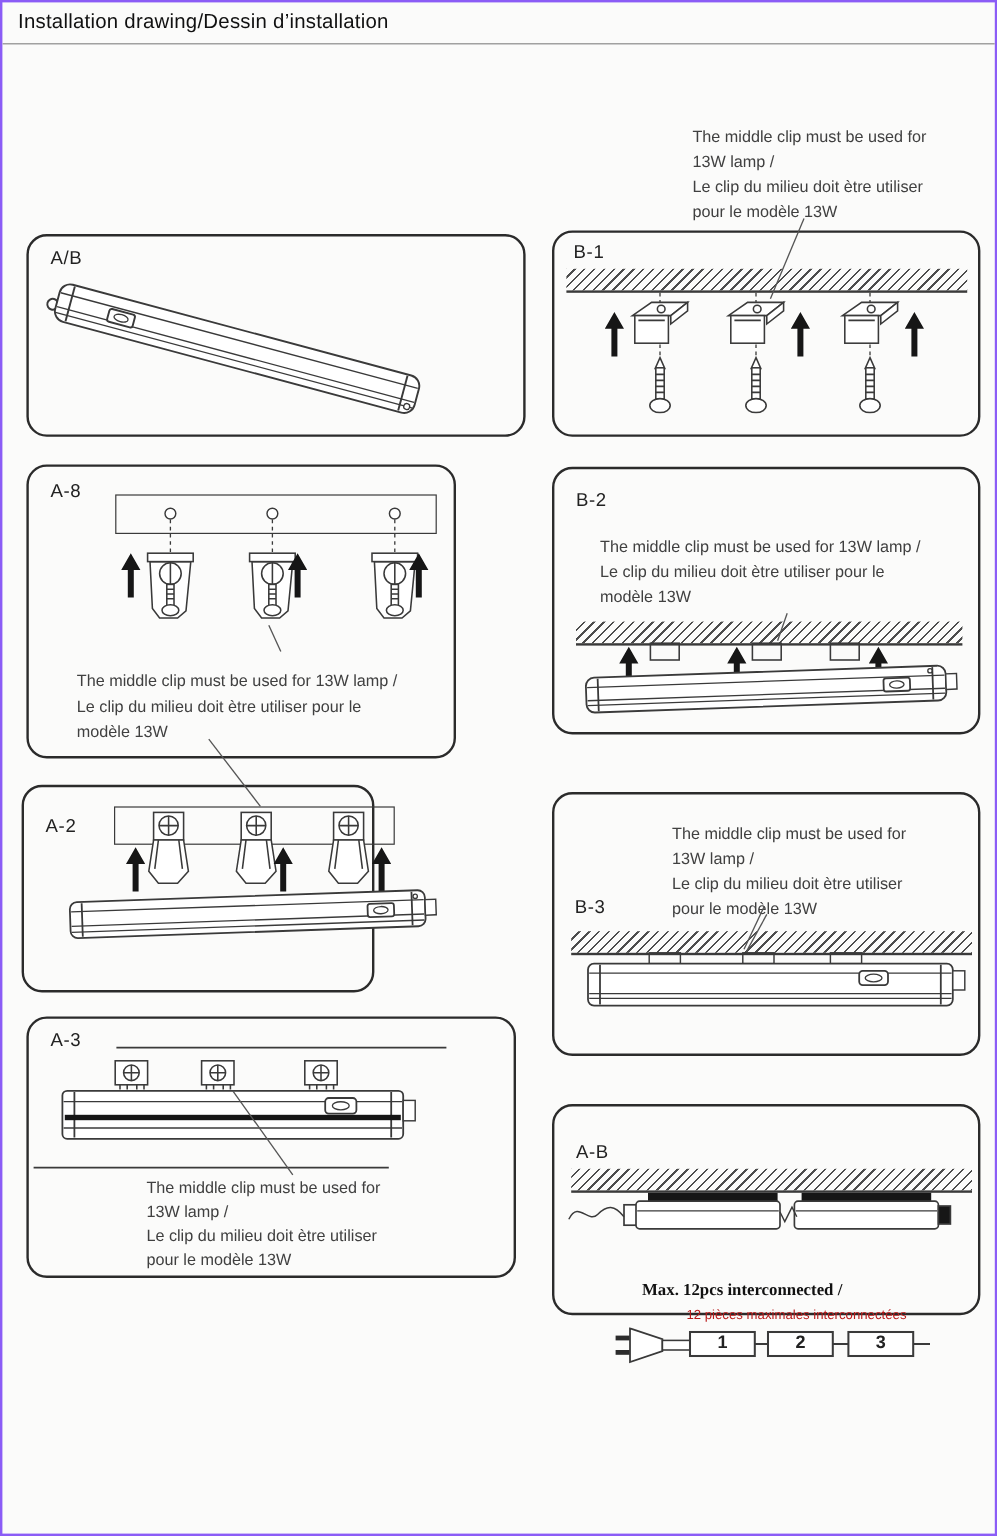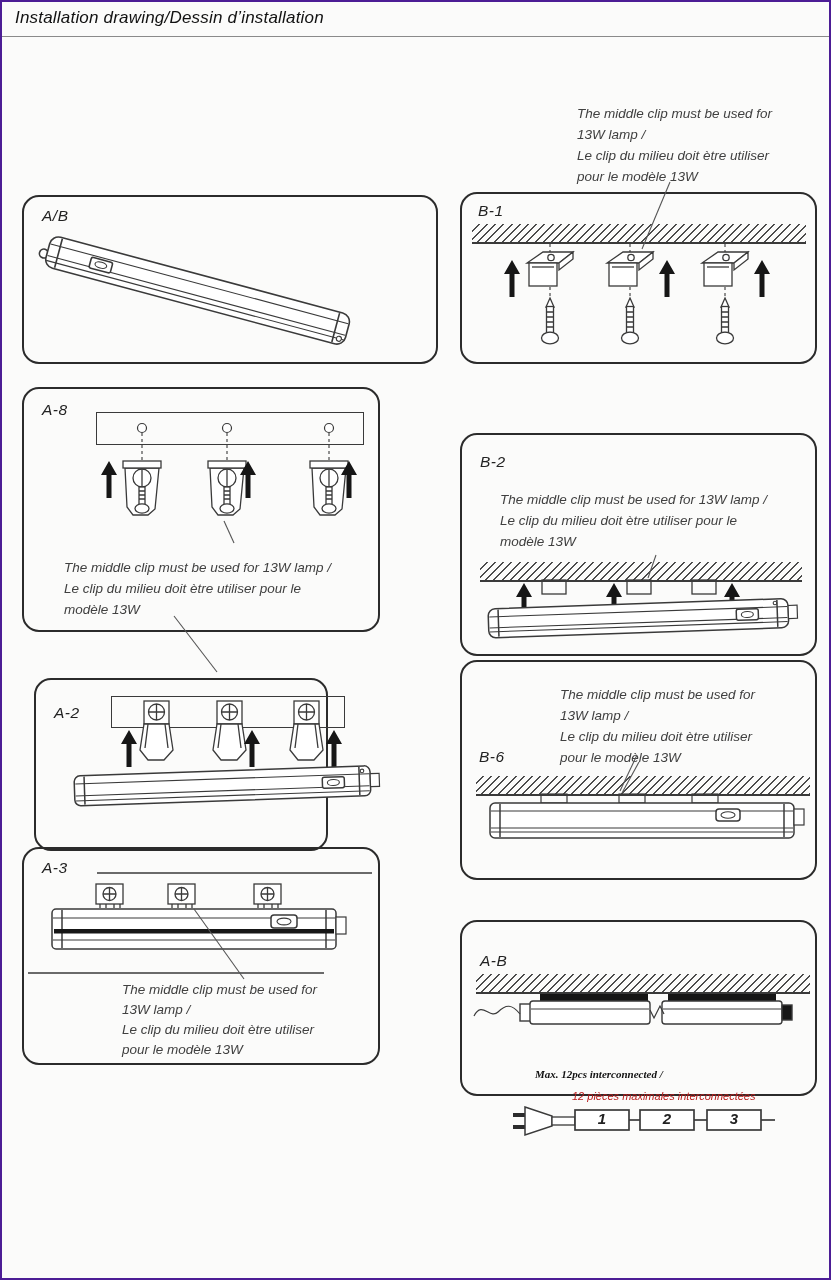--- a/index.html
+++ b/index.html
@@ -1,32 +1,32 @@
 <!DOCTYPE html>
 <html><head>
 <meta charset="utf-8">
 <style>
   html,body { margin:0; padding:0; background:#e8e8e8; }
   .page {
     position:relative; width:831px; height:1280px;
-    background:#fbfbfa; border:2px solid #4c1d95; box-sizing:border-box;
-    font-family:"Liberation Sans", sans-serif; color:#1c1c1c; overflow:hidden;font-style:italic;
+    background:#fbfbfa; border:2px solid #8b5cf6; box-sizing:border-box;
+    font-family:"Liberation Sans", sans-serif; color:#1c1c1c; overflow:hidden;
   }
   .title { position:absolute; left:13px; top:6px; font-size:17px; letter-spacing:.2px; color:#111; }
   .title-rule { position:absolute; left:0; top:34px; width:100%; height:1px; background:#8a8a8a; }
   .panel { position:absolute; border:2px solid #2b2b2b; border-radius:17px; box-sizing:border-box; }
   .plabel { position:absolute; font-size:15.5px; color:#222; letter-spacing:.5px; }
   .note { position:absolute; font-size:13.5px; line-height:21px; color:#404040; white-space:nowrap; }
   .hatch { position:absolute; height:18px;
     background:repeating-linear-gradient(135deg, rgba(0,0,0,0) 0 4.4px, #4c4c4c 4.4px 5.8px);
     border-bottom:2px solid #3a3a3a; }
   .rail { position:absolute; border:1.6px solid #3a3a3a; box-sizing:border-box; background:transparent; }
   .dsvg { position:absolute; left:0; top:0; }
   .overlay { position:absolute; left:0; top:0; pointer-events:none; }
-  .max-en { position:absolute; font-family:"Liberation Serif", serif; font-weight:bold; font-size:11px; color:#111; }
+  .max-en { position:absolute; font-family:"Liberation Serif", serif; font-weight:bold; font-size:14px; color:#111; }
   .max-fr { position:absolute; font-size:11px; color:#b91c1c;margin-left:37px; }
   .seq-num { position:absolute; width:54px; text-align:center; font-size:15px; font-weight:bold; color:#222; }
 </style>
 </head>
 <body>
 
 <svg width="0" height="0" style="position:absolute" aria-hidden="true">
   <defs>
     <g id="g-arrow">
       <path d="M8 0 L16 14 L10.5 14 L10.5 37 L5.5 37 L5.5 14 L0 14 Z" fill="#161616" stroke="none"></path>
@@ -145,21 +145,21 @@
       <use href="#g-arrow" x="317" y="72"></use>
       <line x1="200" y1="132" x2="210" y2="154" stroke="#555" stroke-width="1.1"></line>
     </svg>
     <div class="note" style="left:40px; top:168px;">
       <div>The middle clip must be used for 13W lamp /</div>
       <div>Le clip du milieu doit ètre utiliser pour le</div>
       <div>modèle 13W</div>
     </div>
   </div>
 
-  <div class="panel" style="left:458px; top:387px; width:357px; height:223px;margin-top:44px;">
+  <div class="panel" style="left:458px; top:387px; width:357px; height:223px;">
     <span class="plabel" style="left:18px; top:18px;">B-2</span>
     <div class="note" style="left:38px; top:54px;">
       <div>The middle clip must be used for 13W lamp /</div>
       <div>Le clip du milieu doit ètre utiliser pour le</div>
       <div>modèle 13W</div>
     </div>
     <div class="hatch" style="left:18px; top:127px; width:322px;"></div>
     <svg class="dsvg" width="353" height="219" viewBox="0 0 353 219">
       <g stroke="#3a3a3a" fill="none" stroke-width="1.3">
         <rect x="80" y="145" width="24" height="14"></rect>
@@ -178,21 +178,21 @@
         <line x1="1" y1="23" x2="299" y2="23" stroke-width="1.1"></line>
         <rect x="248" y="9" width="22" height="11" rx="2"></rect>
         <ellipse cx="259" cy="14.5" rx="6" ry="3" stroke-width="1.1"></ellipse>
         <circle cx="287" cy="4" r="1.8" stroke-width="1.1"></circle>
         <rect x="300" y="7" width="9" height="13" stroke-width="1.2"></rect>
       </g>
       <line x1="194" y1="120" x2="186" y2="143" stroke="#555" stroke-width="1.1"></line>
     </svg>
   </div>
 
-  <div class="panel" style="left:32px; top:652px; width:294px; height:173px;margin-top:24px;">
+  <div class="panel" style="left:16px; top:652px; width:294px; height:173px;">
     <span class="plabel" style="left:18px; top:24px;">A-2</span>
     <div class="rail" style="left:75px; top:16px; width:234px; height:32px;"></div>
     <svg class="dsvg" width="354" height="169" viewBox="0 0 354 169">
       <use href="#g-clipA2" x="98" y="20" transform="scale(1)"></use>
       <use href="#g-clipA2" x="171" y="20"></use>
       <use href="#g-clipA2" x="248" y="20"></use>
       <use href="#g-arrow" x="85" y="50"></use>
       <use href="#g-arrow" x="208" y="50"></use>
       <use href="#g-arrow" x="290" y="50"></use>
       <g transform="translate(38,96) rotate(-2)" stroke="#3a3a3a" fill="#fff" stroke-width="1.5">
@@ -204,21 +204,21 @@
         <line x1="1" y1="25" x2="295" y2="25" stroke-width="1.1"></line>
         <rect x="248" y="10" width="22" height="11" rx="2"></rect>
         <ellipse cx="259" cy="15.5" rx="6" ry="3" stroke-width="1.1"></ellipse>
         <circle cx="288" cy="5" r="1.8" stroke-width="1.1"></circle>
         <rect x="296" y="8" width="9" height="13" stroke-width="1.2"></rect>
       </g>
     </svg>
   </div>
 
   <div class="panel" style="left:458px; top:658px; width:357px; height:220px;">
-    <span class="plabel" style="left:17px; top:86px;">B-6</span>
+    <span class="plabel" style="left:17px; top:86px;">B-3</span>
     <div class="note" style="left:98px; top:22px;">
       <div>The middle clip must be used for</div>
       <div>13W lamp /</div>
       <div>Le clip du milieu doit ètre utiliser</div>
       <div>pour le modèle 13W</div>
     </div>
     <div class="hatch" style="left:14px; top:114px; width:334px;"></div>
     <svg class="dsvg" width="353" height="216" viewBox="0 0 353 216">
       <g stroke="#3a3a3a" fill="none" stroke-width="1.2">
         <rect x="79" y="132" width="26" height="9"></rect>
@@ -233,21 +233,21 @@
         <line x1="29" y1="166" x2="331" y2="166" stroke-width="1.1"></line>
         <line x1="29" y1="170" x2="331" y2="170" stroke-width="1.1"></line>
         <rect x="254" y="147" width="24" height="12" rx="3"></rect>
         <ellipse cx="266" cy="153" rx="7" ry="3.2" stroke-width="1.1"></ellipse>
         <rect x="332" y="147" width="10" height="16" stroke-width="1.2"></rect>
       </g>
       <line x1="177" y1="100" x2="160" y2="131" stroke="#555" stroke-width="1.1"></line>
     </svg>
   </div>
 
-  <div class="panel" style="left:20px; top:845px; width:358px; height:218px;">
+  <div class="panel" style="left:20px; top:845px; width:408px; height:218px;">
     <span class="plabel" style="left:18px; top:10px;">A-3</span>
     <svg class="dsvg" width="354" height="214" viewBox="0 0 354 214">
       <line x1="73" y1="24" x2="348" y2="24" stroke="#3a3a3a" stroke-width="1.3"></line>
       <use href="#g-cliptab" x="71" y="34"></use>
       <use href="#g-cliptab" x="143" y="34"></use>
       <use href="#g-cliptab" x="229" y="34"></use>
       <g stroke="#3a3a3a" fill="#fff" stroke-width="1.5">
         <rect x="28" y="60" width="284" height="40" rx="4"></rect>
         <line x1="38" y1="61" x2="38" y2="99"></line>
         <line x1="302" y1="61" x2="302" y2="99"></line>

